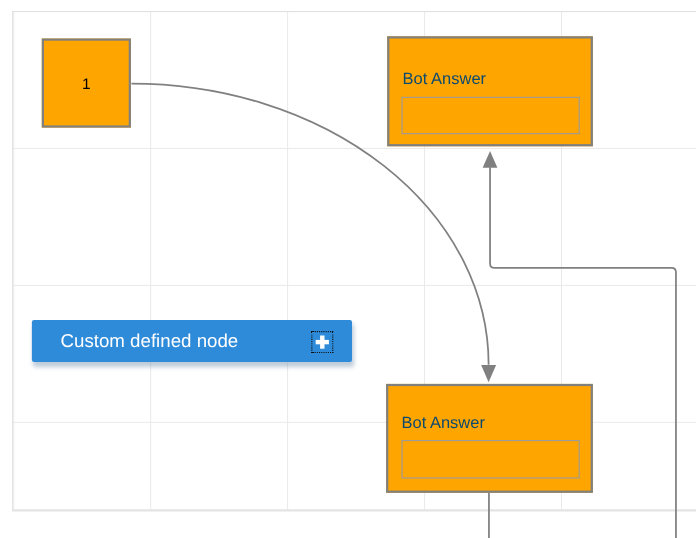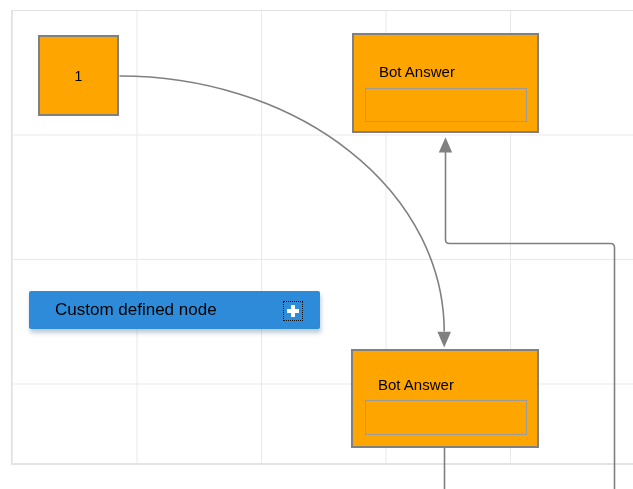--- a/index.html
+++ b/index.html
@@ -28,35 +28,35 @@
   .node{position:absolute;z-index:3;box-sizing:border-box;}
   .square-node{
     left:38px;top:35px;width:81px;height:81px;
     background:#FFA500;border:2px solid #808080;
     display:flex;align-items:center;justify-content:center;
     font-size:14px;color:#000;
   }
   .bot-node{background:#FFA500;border:2px solid #808080;}
   #botTop{left:352px;top:33px;width:187px;height:100px;}
   #botBottom{left:351px;top:349px;width:188px;height:99px;}
-  .bot-title{position:absolute;left:12px;font-size:15px;color:#000000;white-space:nowrap;margin-left:13px;}
+  .bot-title{position:absolute;left:12px;font-size:15px;color:#0c4a6e;white-space:nowrap;}
   #botTop .bot-title{top:28px;}
   #botBottom .bot-title{top:25px;}
   .bot-input{
     position:absolute;box-sizing:border-box;
     background:transparent;border:1px solid #9b9b9b;
   }
   #botTop .bot-input{left:11px;top:53px;width:162px;height:34px;}
   #botBottom .bot-input{left:12px;top:49px;width:162px;height:35px;}
   .custom-node{
     left:29px;top:291px;width:291px;height:38px;
     background:#2E8BD9;border-radius:2px;
     box-shadow:1px 4px 4px rgba(110,140,170,0.45);
     display:flex;align-items:center;
-    color:#000000;font-size:17px;
+    color:#ffffff;font-size:17px;
   }
   .custom-label{margin-left:26px;white-space:nowrap;}
   .add-port{
     position:absolute;left:254px;top:10px;width:20px;height:20px;
     box-sizing:border-box;border:1px dotted #111111;
   }
   .add-port::before{
     content:"";position:absolute;left:50%;top:3px;bottom:3px;width:4px;
     transform:translateX(-50%);background:#ffffff;
   }

